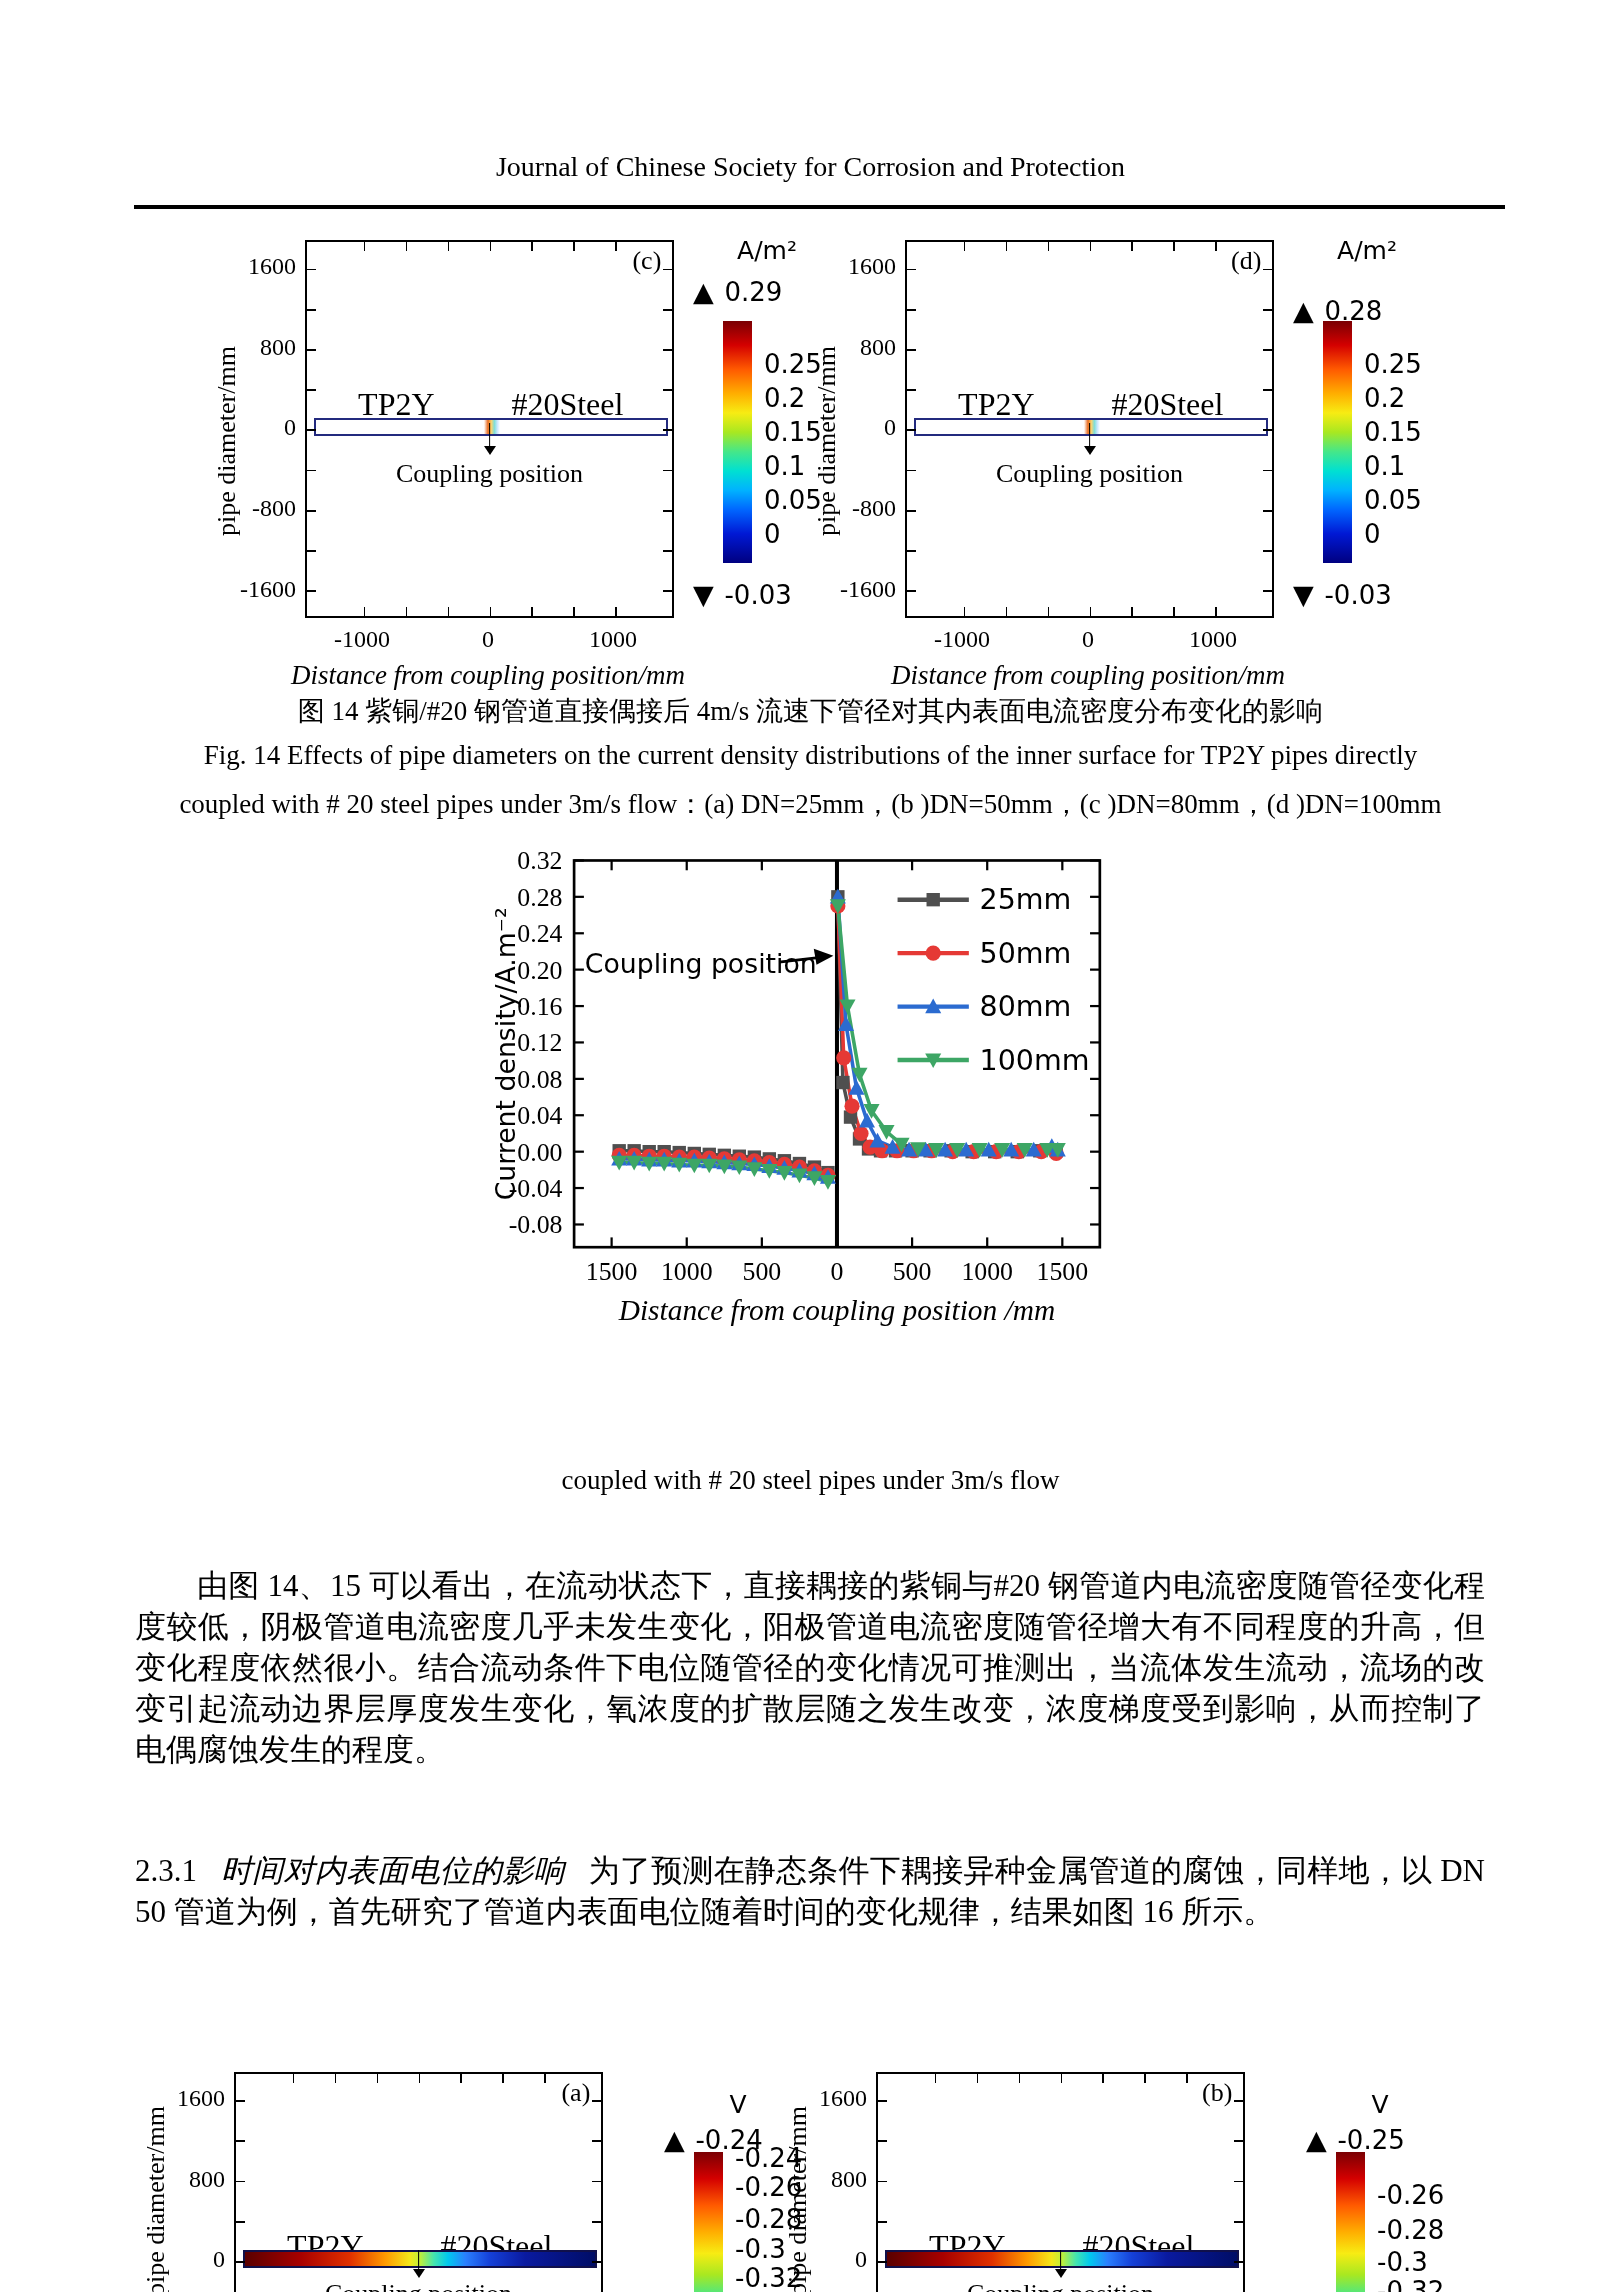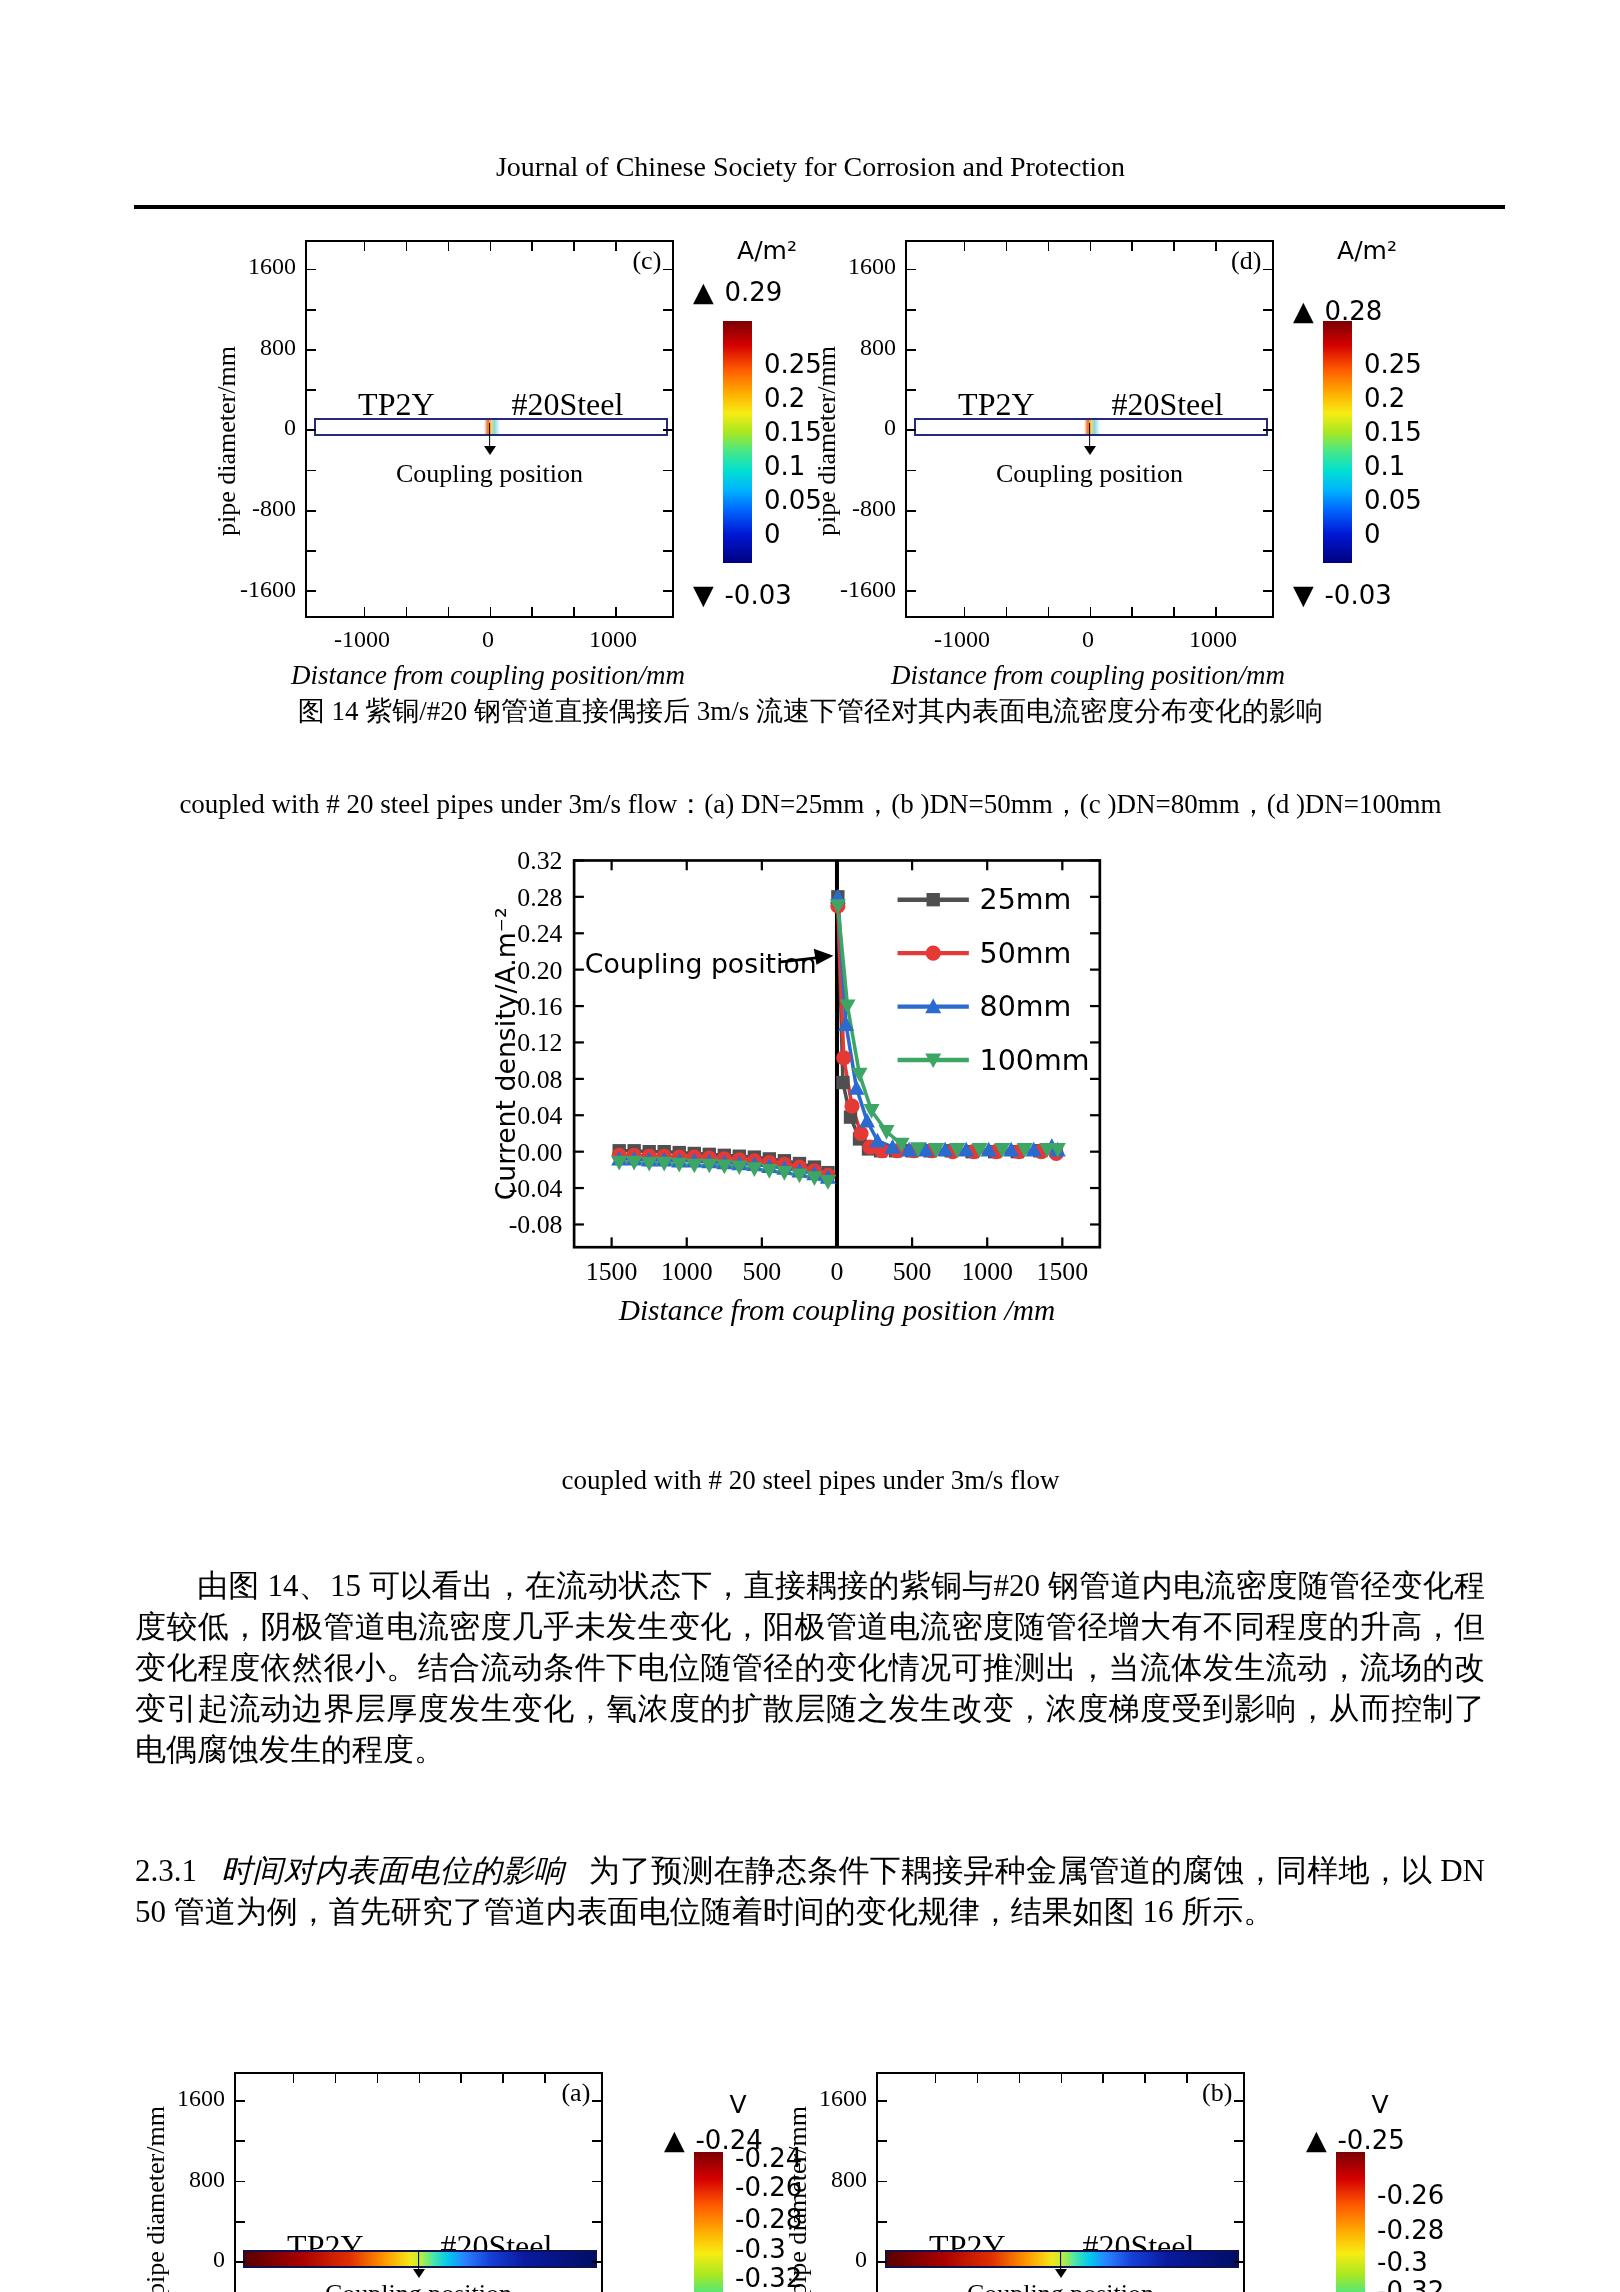--- a/index.html
+++ b/index.html
@@ -194,21 +194,22 @@
       <span class="cbt" style="top:128px;">0.25</span>
       <span class="cbt" style="top:162px;">0.2</span>
       <span class="cbt" style="top:196px;">0.15</span>
       <span class="cbt" style="top:230px;">0.1</span>
       <span class="cbt" style="top:264px;">0.05</span>
       <span class="cbt" style="top:298px;">0</span>
       <div class="cb-row" style="top:343px;"><span class="tri">▼</span><span>-0.03</span></div>
     </div>
   </div>
 
-  <div class="cap" style="top:693px;">图 14 紫铜/#20 钢管道直接偶接后 3m/s 流速下管径对其内表面电流密度分布变化的影响</div>
+  <div class="cap" style="top:693px;">图 14 紫铜/#20 钢管道直接偶接后 4m/s 流速下管径对其内表面电流密度分布变化的影响</div>
+  <div class="cap" style="top:740px;">Fig. 14 Effects of pipe diameters on the current density distributions of the inner surface for TP2Y pipes directly</div>
   <div class="cap" style="top:786px;">coupled with # 20 steel pipes under 3m/s flow：(a) DN=25mm，(b )DN=50mm，(c )DN=80mm，(d )DN=100mm</div>
 
   <svg id="fig15-svg" class="abs" style="left:492px;top:848px;" width="624" height="499" viewBox="0 0 700 560">
       <rect x="92" y="14" width="590" height="434" fill="none" stroke="#000" stroke-width="3"></rect>
       <line x1="92" x2="103" y1="14.0" y2="14.0" stroke="#000" stroke-width="2.5"></line>
       <line x1="682" x2="671" y1="14.0" y2="14.0" stroke="#000" stroke-width="2.5"></line>
       <text class="c-tick" x="79" y="24" text-anchor="end">0.32</text>
       <line x1="92" x2="103" y1="54.8" y2="54.8" stroke="#000" stroke-width="2.5"></line>
       <line x1="682" x2="671" y1="54.8" y2="54.8" stroke="#000" stroke-width="2.5"></line>
       <text class="c-tick" x="79" y="64.8" text-anchor="end">0.28</text>

